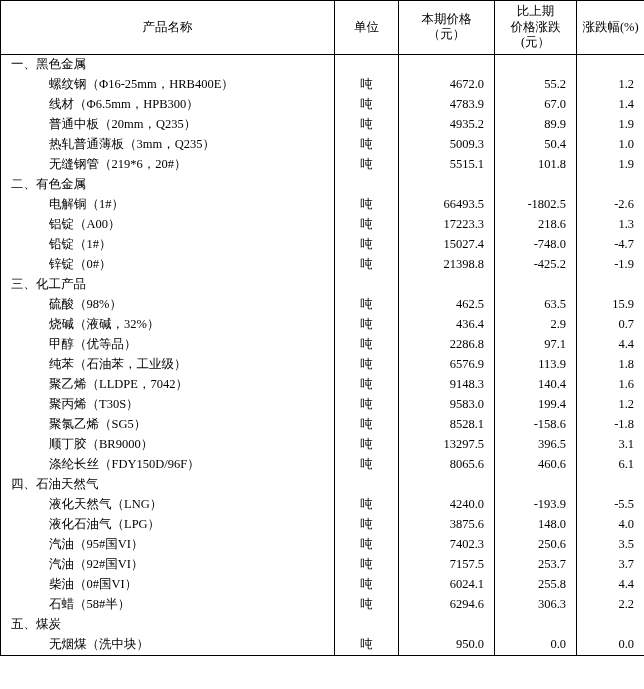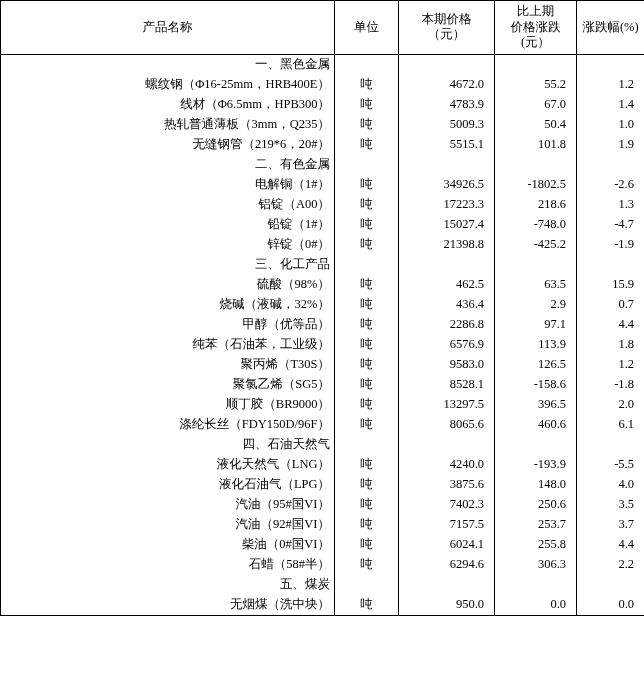--- a/index.html
+++ b/index.html
@@ -45,21 +45,21 @@
     height: 18px;
     line-height: 17px;
     vertical-align: middle;
     font-size: 12.5px;
     white-space: nowrap;
     overflow: hidden;
   }
   tbody tr:last-child td {
     border-bottom: 1px solid #000000;
   }
-  td.name { text-align: right; }
+  td.name { text-align: left; }
   td.unit { text-align: center; }
   td.num  { text-align: right; padding-right: 10px; }
 
   .cat  { padding-left: 6px; }
   .item { padding-left: 44px; }
 
   .hdr-sub { font-size: 12.5px; }
 </style>
 </head>
 <body>
@@ -103,20 +103,27 @@
         <td class="num">1.2</td>
       </tr>
       <tr>
         <td class="name"><span class="item">线材（Φ6.5mm，HPB300）</span></td>
         <td class="unit">吨</td>
         <td class="num">4783.9</td>
         <td class="num">67.0</td>
         <td class="num">1.4</td>
       </tr>
       <tr>
+        <td class="name"><span class="item">普通中板（20mm，Q235）</span></td>
+        <td class="unit">吨</td>
+        <td class="num">4935.2</td>
+        <td class="num">89.9</td>
+        <td class="num">1.9</td>
+      </tr>
+      <tr>
         <td class="name"><span class="item">热轧普通薄板（3mm，Q235）</span></td>
         <td class="unit">吨</td>
         <td class="num">5009.3</td>
         <td class="num">50.4</td>
         <td class="num">1.0</td>
       </tr>
       <tr>
         <td class="name"><span class="item">无缝钢管（219*6，20#）</span></td>
         <td class="unit">吨</td>
         <td class="num">5515.1</td>
@@ -126,21 +133,21 @@
       <tr>
         <td class="name"><span class="cat">二、有色金属</span></td>
         <td class="unit"></td>
         <td class="num"></td>
         <td class="num"></td>
         <td class="num"></td>
       </tr>
       <tr>
         <td class="name"><span class="item">电解铜（1#）</span></td>
         <td class="unit">吨</td>
-        <td class="num">34926.5</td>
+        <td class="num">66493.5</td>
         <td class="num">-1802.5</td>
         <td class="num">-2.6</td>
       </tr>
       <tr>
         <td class="name"><span class="item">铝锭（A00）</span></td>
         <td class="unit">吨</td>
         <td class="num">17223.3</td>
         <td class="num">218.6</td>
         <td class="num">1.3</td>
       </tr>
@@ -187,39 +194,46 @@
         <td class="num">4.4</td>
       </tr>
       <tr>
         <td class="name"><span class="item">纯苯（石油苯，工业级）</span></td>
         <td class="unit">吨</td>
         <td class="num">6576.9</td>
         <td class="num">113.9</td>
         <td class="num">1.8</td>
       </tr>
       <tr>
+        <td class="name"><span class="item">聚乙烯（LLDPE，7042）</span></td>
+        <td class="unit">吨</td>
+        <td class="num">9148.3</td>
+        <td class="num">140.4</td>
+        <td class="num">1.6</td>
+      </tr>
+      <tr>
         <td class="name"><span class="item">聚丙烯（T30S）</span></td>
         <td class="unit">吨</td>
         <td class="num">9583.0</td>
-        <td class="num">126.5</td>
+        <td class="num">199.4</td>
         <td class="num">1.2</td>
       </tr>
       <tr>
         <td class="name"><span class="item">聚氯乙烯（SG5）</span></td>
         <td class="unit">吨</td>
         <td class="num">8528.1</td>
         <td class="num">-158.6</td>
         <td class="num">-1.8</td>
       </tr>
       <tr>
         <td class="name"><span class="item">顺丁胶（BR9000）</span></td>
         <td class="unit">吨</td>
         <td class="num">13297.5</td>
         <td class="num">396.5</td>
-        <td class="num">2.0</td>
+        <td class="num">3.1</td>
       </tr>
       <tr>
         <td class="name"><span class="item">涤纶长丝（FDY150D/96F）</span></td>
         <td class="unit">吨</td>
         <td class="num">8065.6</td>
         <td class="num">460.6</td>
         <td class="num">6.1</td>
       </tr>
       <tr>
         <td class="name"><span class="cat">四、石油天然气</span></td>

